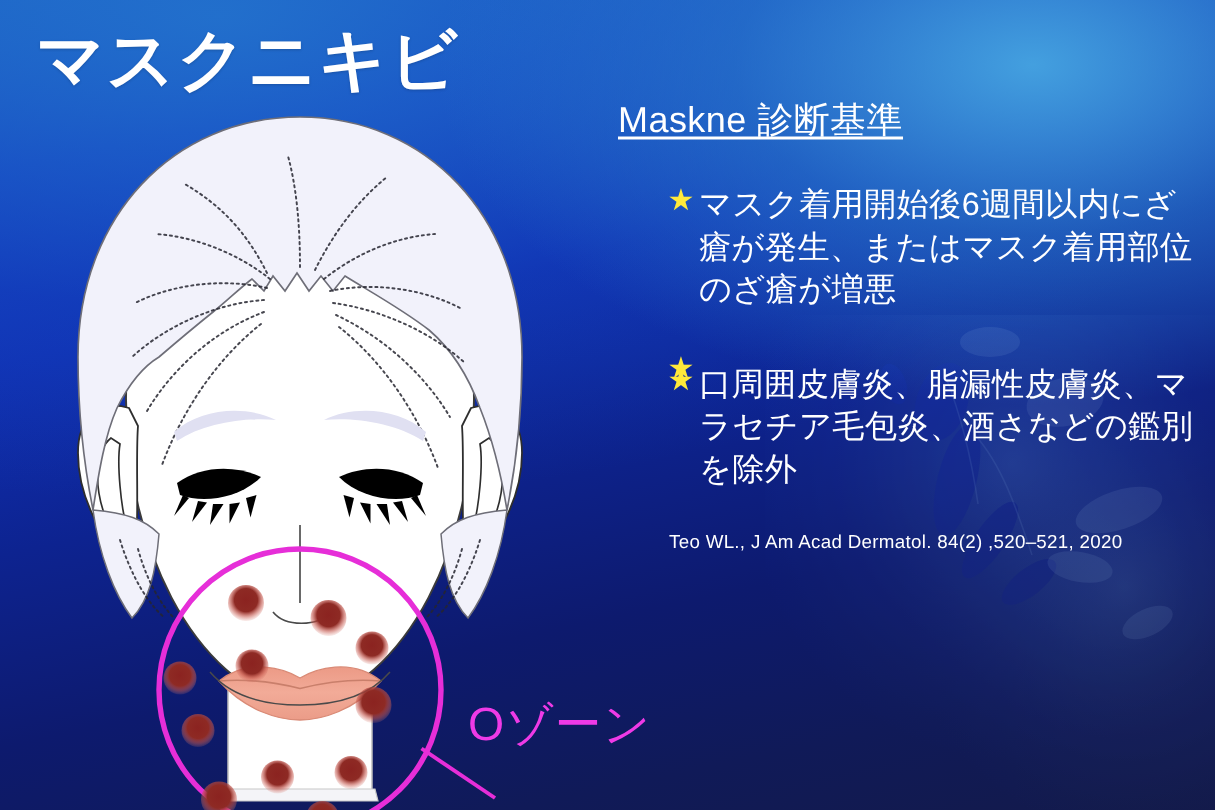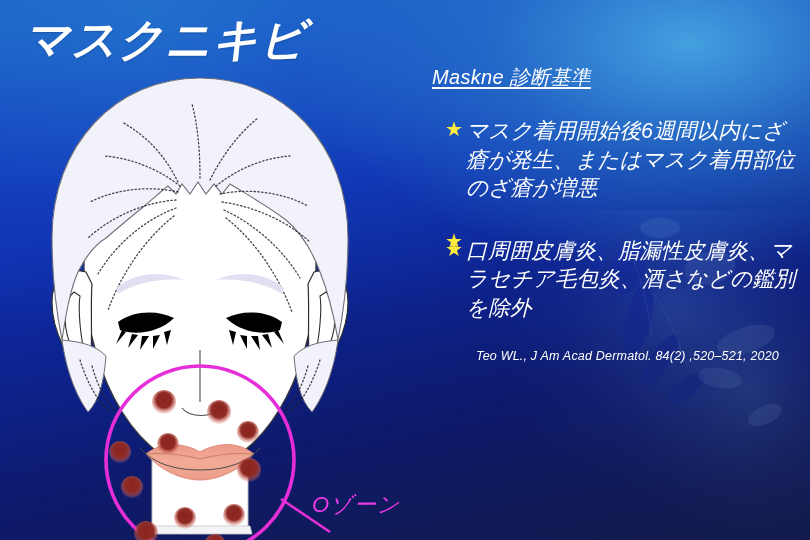--- a/index.html
+++ b/index.html
@@ -10,21 +10,20 @@
   #slide {
     position: relative;
     width: 810px;
     height: 540px;
     overflow: hidden;
     font-family: "Liberation Sans", "DejaVu Sans", sans-serif;
     background:
       radial-gradient(ellipse 70% 60% at 85% 8%, rgba(70,165,225,0.95) 0%, rgba(45,130,205,0.55) 35%, rgba(20,70,180,0.0) 70%),
       radial-gradient(ellipse 120% 80% at 18% 2%, rgba(35,115,205,0.85) 0%, rgba(20,72,190,0.35) 45%, rgba(12,35,130,0.0) 75%),
       linear-gradient(168deg, #1f66c8 0%, #1543c4 16%, #1030b4 34%, #0d2390 52%, #0d1a6e 70%, #101a58 86%, #131a4a 100%);
-    font-style: italic;
   }
 
   
   .bg-photo {
     position: absolute;
     right: 0; bottom: 0;
     width: 300px; height: 330px;
     opacity: 0.55;
     pointer-events: none;
     mix-blend-mode: screen;
@@ -39,25 +38,25 @@
     color: #ffffff;
     letter-spacing: 1px;
     line-height: 1.15;
     text-shadow: 0 1px 2px rgba(0,0,0,0.18);
     white-space: nowrap;
   }
 
   
   .panel { position: absolute; left: 404px; top: 64px; width: 400px; }
   .panel-heading {
-    font-size: 20px;
+    font-size: 24px;
     color: #ffffff;
     text-decoration: underline;
     text-underline-offset: 3px;
-    margin-left: 28px;
+    margin-left: 8px;
     letter-spacing: 0.3px;
     white-space: nowrap;
   }
   .bullets { margin-top: 26px; margin-left: 42px; }
   .bullet {
     position: relative;
     font-size: 21.5px;
     line-height: 1.33;
     color: #ffffff;
     padding-left: 20px;
@@ -67,39 +66,37 @@
   .bullet .star {
     position: absolute;
     left: -1px; top: -1px;
     color: #ffe93a;
     font-size: 20px;
     line-height: 1.33;
   }
   .bullet-2 { margin-bottom: 34px; }
   .citation {
     margin-top: 4px;
-    margin-left: 30px;
     font-size: 12.5px;
     color: #ffffff;
     letter-spacing: 0.2px;
     white-space: nowrap;
   }
 
   
   .face-art { position: absolute; left: 0; top: 60px; width: 400px; height: 480px; }
 
   
   .ozone-label {
     position: absolute;
     left: 312px; top: 462px;
-    font-size: 22px;
+    font-size: 31px;
     color: #ee3ae6;
     letter-spacing: 1px;
     white-space: nowrap;
-    margin-top: 28px;
   }
 </style>
 </head>
 <body>
 
 <div id="slide">
 
   <svg class="bg-photo" viewBox="0 0 300 330">
     <defs>
       <radialGradient id="glowA" cx="0.55" cy="0.3" r="0.6">

